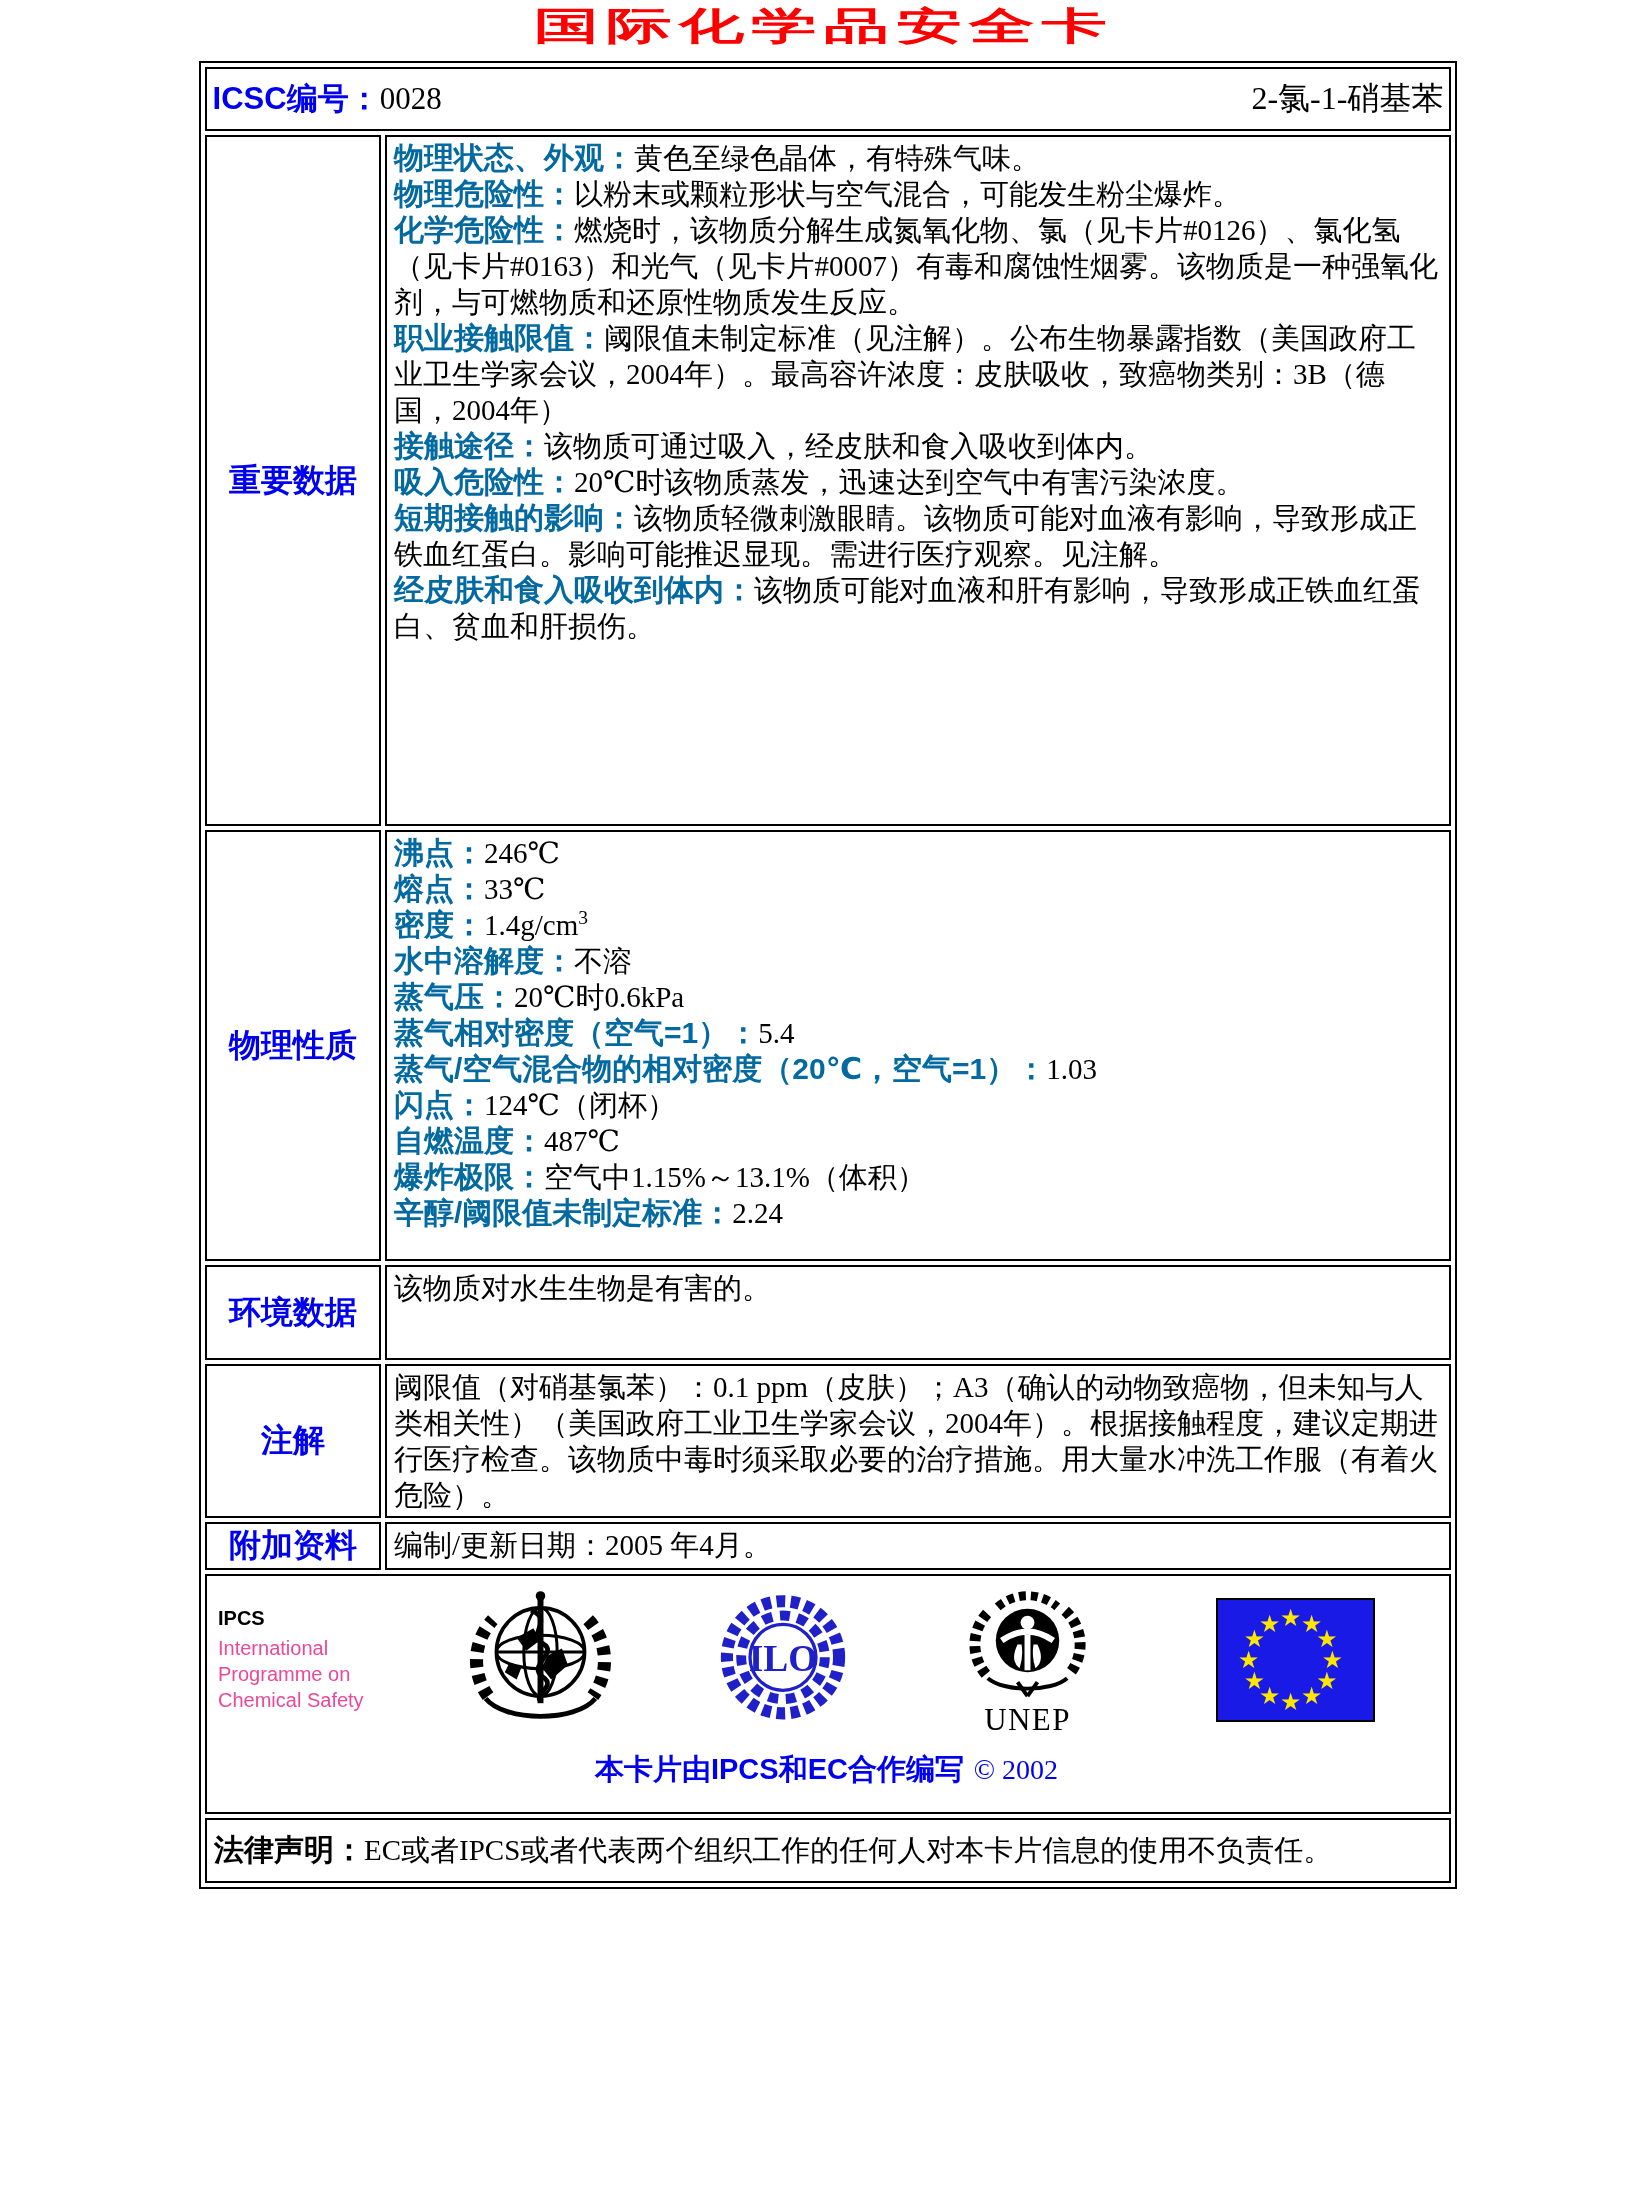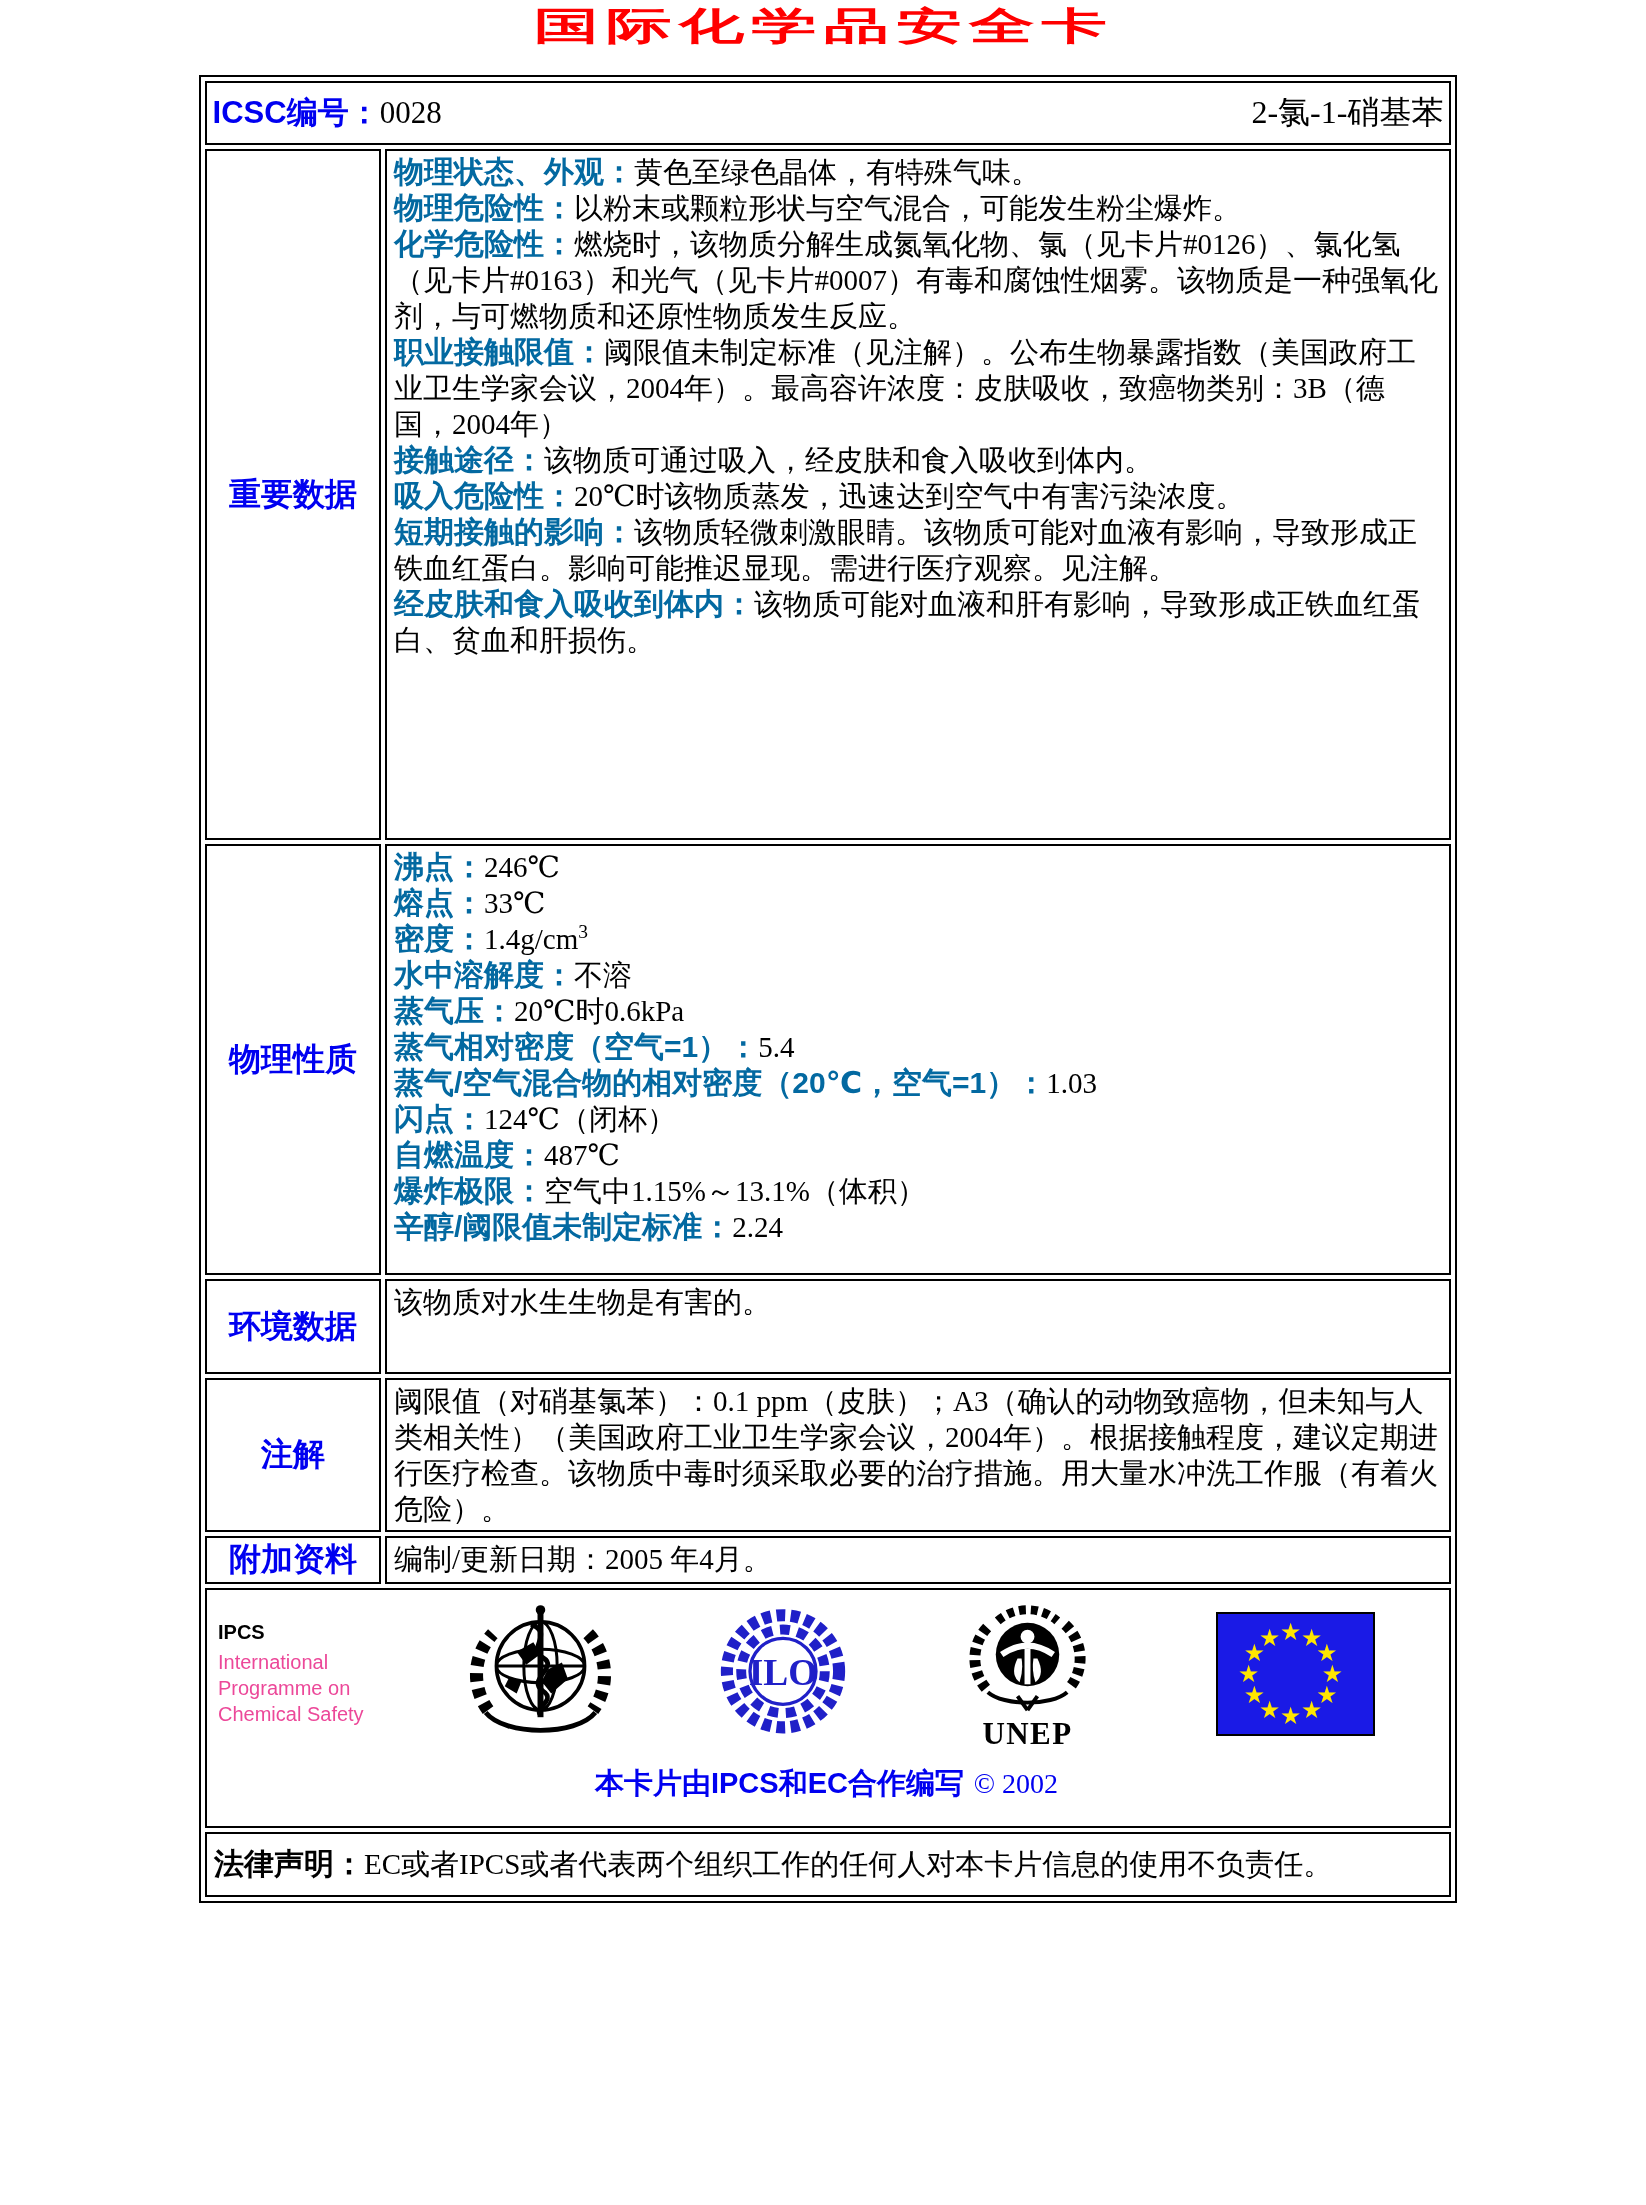--- a/index.html
+++ b/index.html
@@ -15,21 +15,21 @@
   .page-title span{
     display:inline-block;color:#ff0000;font-weight:bold;font-size:38px;
     font-family:"Liberation Sans","DejaVu Sans",sans-serif;
     transform:scaleX(1.72);transform-origin:center;letter-spacing:4.2px;
   }
   
   table.card{
     border-collapse:separate;border-spacing:4.9px;
     border:2.8px solid #000;background:#fff;
     margin-left:199px;width:1258px;table-layout:fixed;
-    margin-top:18px;
+    margin-top:4px;
   }
   td{border:2.8px solid #000;vertical-align:top;background:#fff;overflow:hidden;}
   td.sec-label{
     text-align:center;vertical-align:middle;
     color:#0000f0;font-weight:bold;font-size:32px;
     font-family:"Liberation Sans","DejaVu Sans",sans-serif;
     padding:0 20px;
   }
   td.sec-content{padding:2.8px 9.8px 2.8px 7px;font-size:29px;line-height:36px;}
   
@@ -66,21 +66,21 @@
   .logo-box{display:flex;flex-direction:column;align-items:center;}
   .logo-who{margin-left:77px;}
   .logo-ilo{margin-left:105px;}
   .logo-unep{margin-left:119px;}
   .eu-flag{
     margin-left:129px;margin-top:15.3px;
     width:155px;height:120px;background:#1a1ae6;border:2.1px solid #000;
   }
   .unep-word{
     font-family:"Liberation Serif","DejaVu Serif",serif;
-    font-weight:bold;font-size:31px;color:#000;margin-top:-5.6px;letter-spacing:1.4px;text-align:right;
+    font-weight:normal;font-size:31px;color:#000;margin-top:-5.6px;letter-spacing:1.4px;text-align:right;
   }
   .caption-row{text-align:center;margin-top:9.8px;}
   .caption-main{
     color:#0000f0;font-weight:bold;font-size:29px;
     font-family:"Liberation Sans","DejaVu Sans",sans-serif;
   }
   .caption-year{color:#0000f0;font-size:28px;margin-left:9.8px;}
   
   td.legal-cell{vertical-align:middle;height:61px;padding:0 7px;font-size:29px;}
   .legal-label{

